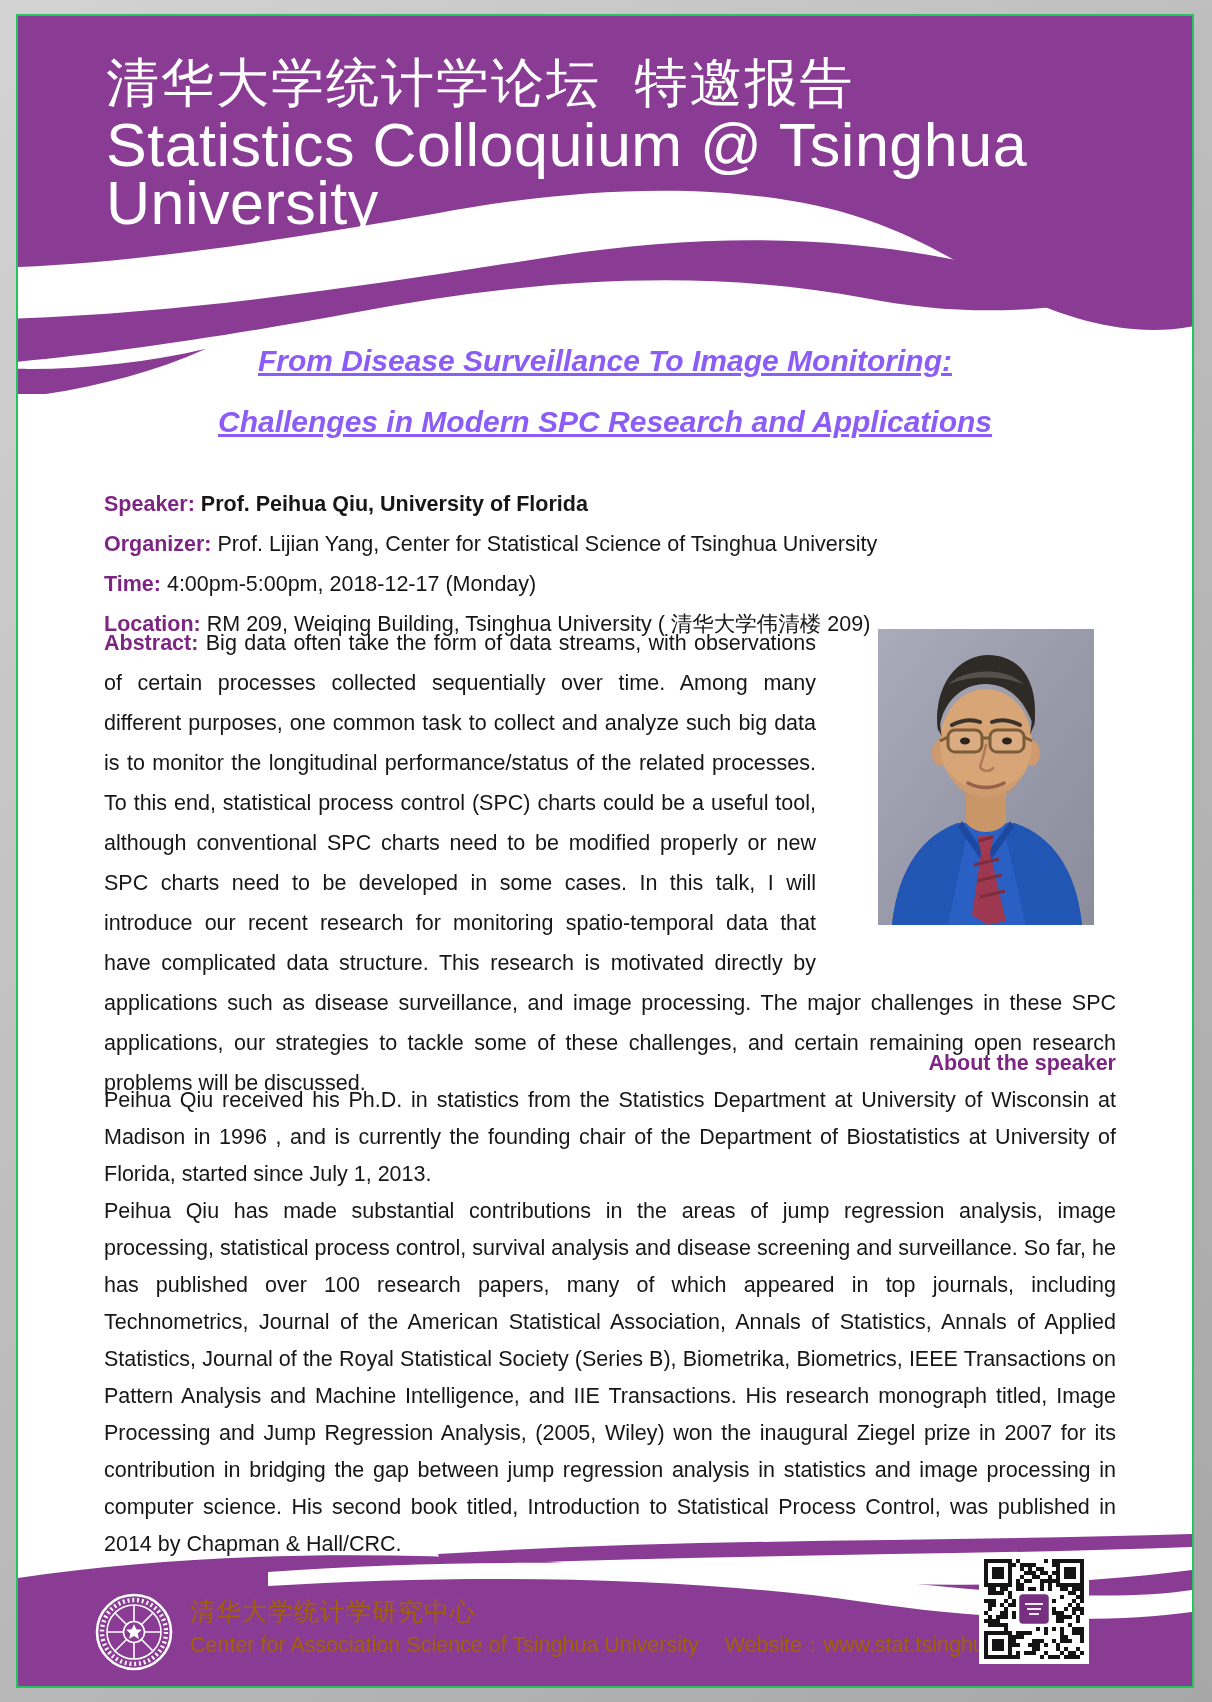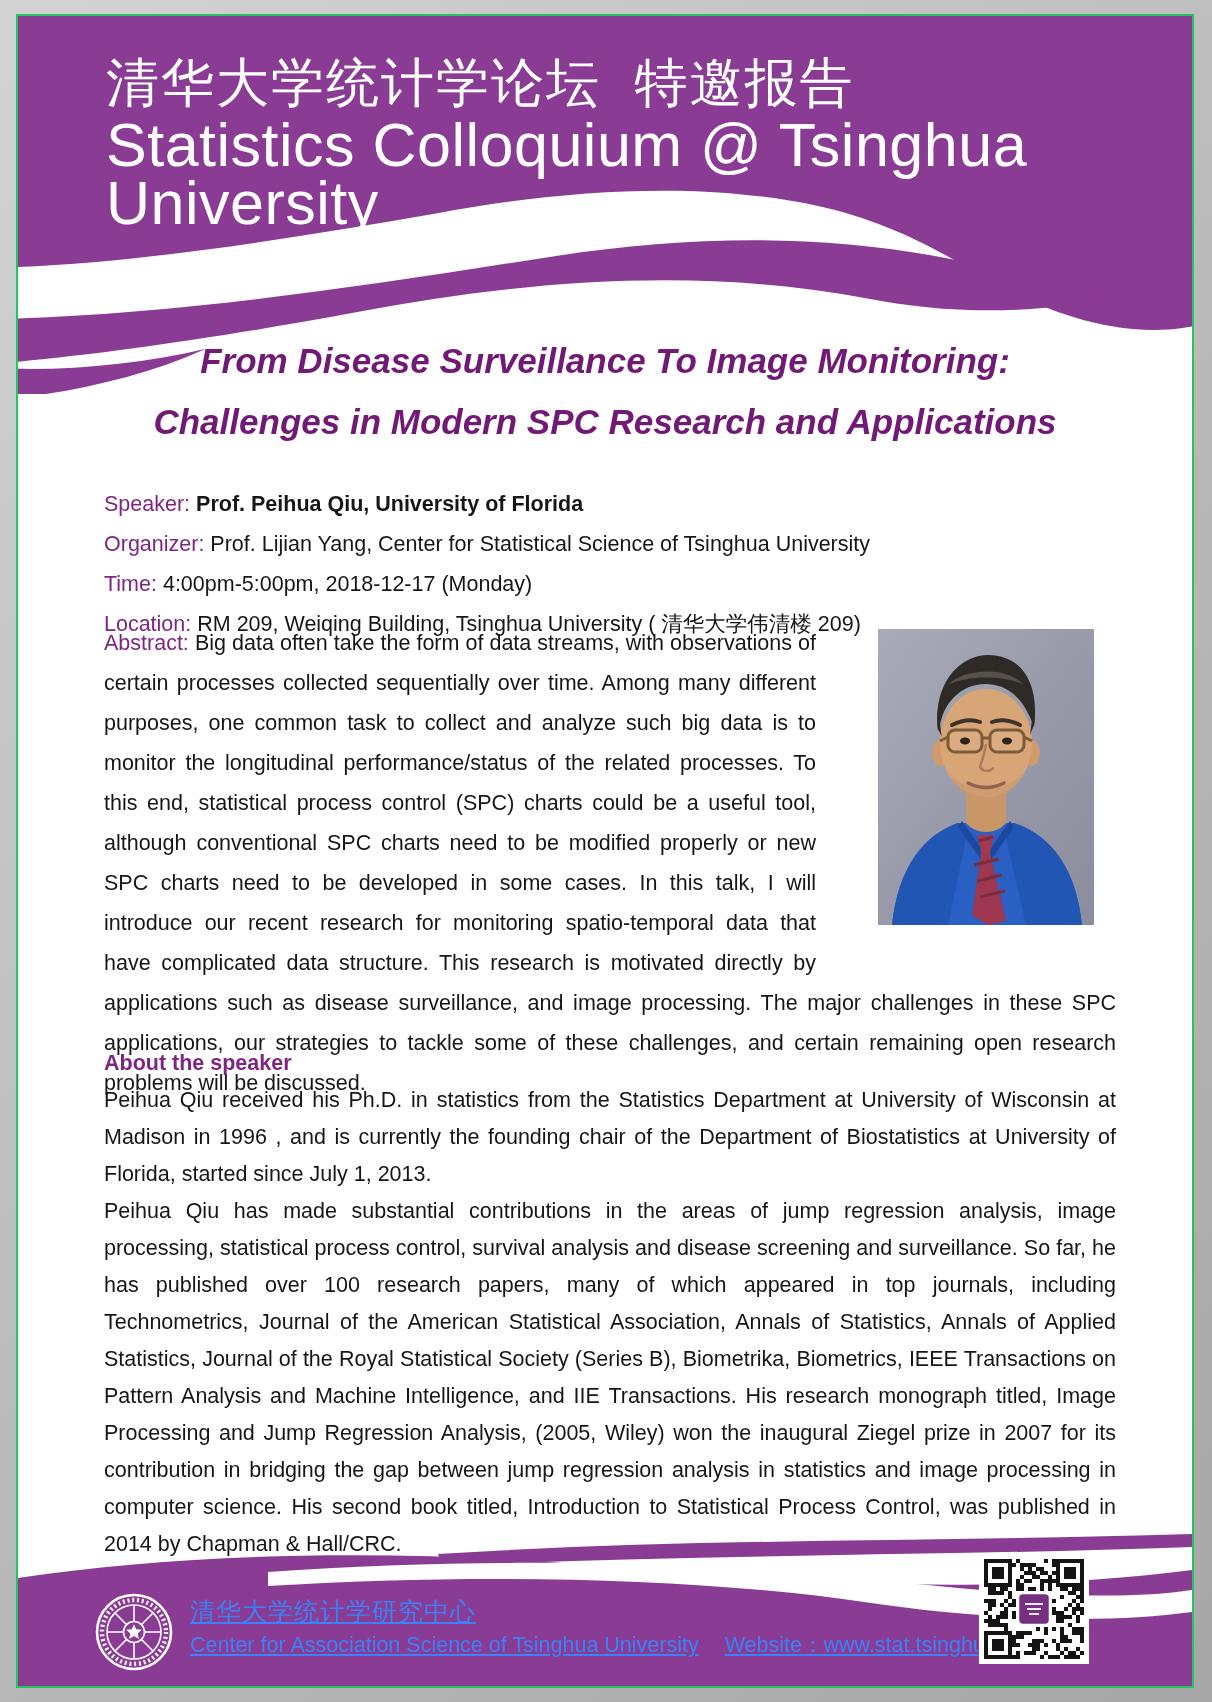--- a/index.html
+++ b/index.html
@@ -18,47 +18,47 @@
     position:absolute;left:88px;top:38px;color:#ffffff;font-size:53px;line-height:58px;
     letter-spacing:2px;white-space:pre;
   }
   .hdr-en{
     position:absolute;left:88px;top:100px;color:#ffffff;font-size:61px;line-height:58px;
     font-weight:300;letter-spacing:0.5px;
   }
   
   .talk-title{
     position:absolute;left:0;top:314px;width:100%;text-align:center;
-    color:#701a75;font-size:35px;font-weight:bold;font-style:italic;line-height:61px;
+    color:#8b5cf6;font-size:30px;font-weight:bold;font-style:italic;line-height:61px;text-decoration:underline;
   }
   
   .details{
     position:absolute;left:86px;top:468px;width:1012px;
     font-size:21.5px;line-height:40px;color:#161616;
   }
-  .dlabel{color:#7d2583;font-weight:normal;}
+  .dlabel{color:#7d2583;font-weight:bold;}
   .strong{font-weight:bold;margin-top:36px;}
   
   .abstract{
     position:absolute;left:86px;top:607px;width:1012px;
     font-size:21.5px;line-height:40px;color:#161616;text-align:justify;
   }
   .photo-wrap{float:right;width:216px;height:296px;margin:6px 22px 58px 62px;}
   .photo-wrap svg{display:block;width:216px;height:296px;}
   
   .about{
     position:absolute;left:86px;top:1028px;width:1012px;
     font-size:21.5px;color:#161616;text-align:justify;
   }
-  .about-heading{color:#7d2583;font-weight:bold;line-height:38px;text-align:left;}
+  .about-heading{color:#7d2583;font-weight:bold;line-height:38px;text-align:right;}
   .about p{margin:0;line-height:37px;}
   
   .footer-art{position:absolute;left:0;bottom:0;width:1174px;height:152px;display:block;}
   .seal{position:absolute;left:76px;top:1576px;width:80px;height:80px;}
-  .footer-text{position:absolute;left:172px;top:1578px;color:#3b82f6;text-decoration:underline;}
+  .footer-text{position:absolute;left:172px;top:1578px;color:#a16207;}
   .footer-zh{font-size:25px;line-height:34px;letter-spacing:1px;}
   .footer-en{font-size:21.5px;line-height:34px;font-weight:300;}
   .footer-en .site-label{margin-left:26px;margin-top:24px;}
   .qr{position:absolute;left:961px;top:1538px;width:110px;height:110px;}
 </style>
 </head>
 <body>
 
 <div class="page">
 

